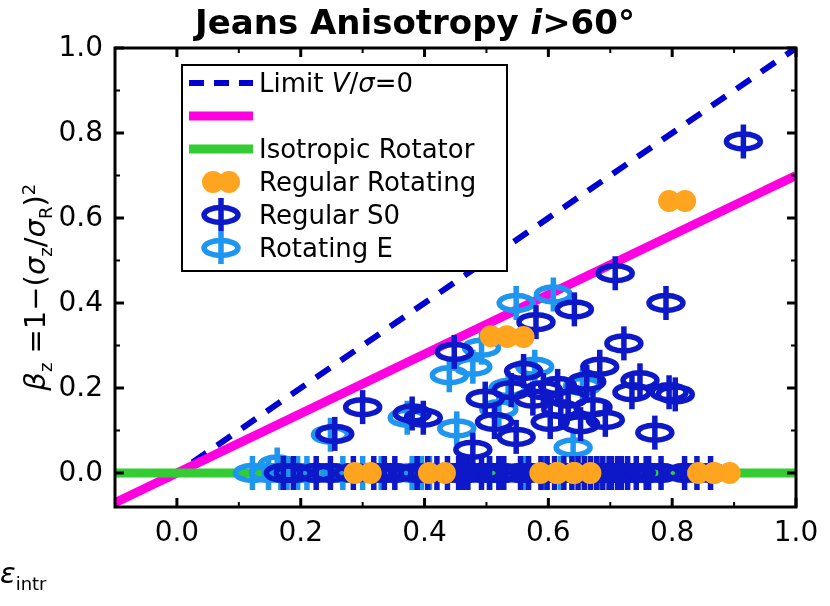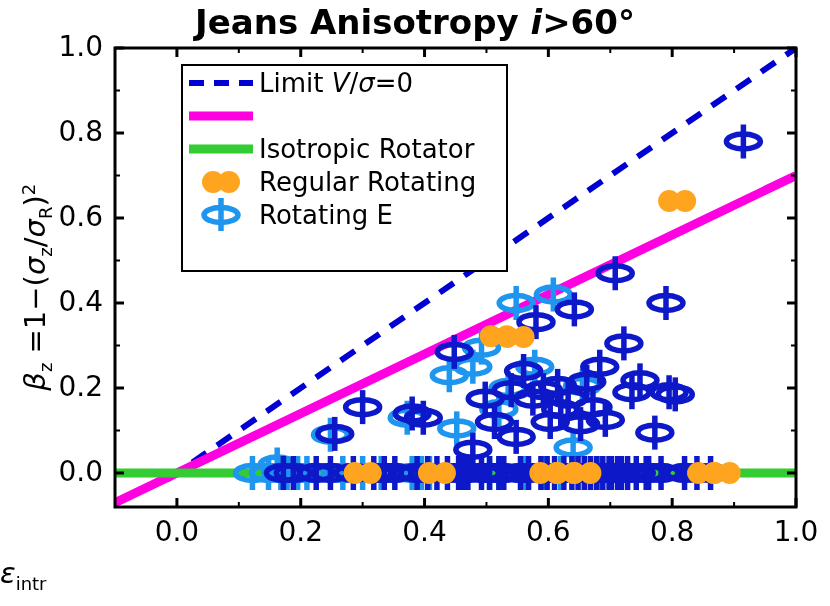--- a/index.html
+++ b/index.html
@@ -465,20 +465,27 @@
         </div>
         <div class="legend-row">
           <div class="legend-sample"><svg width="76" height="33">
               <circle cx="30" cy="17" r="11" fill="#ffa41e"></circle>
               <circle cx="46" cy="17" r="11" fill="#ffa41e"></circle>
             </svg></div>
           <div class="legend-text">Regular Rotating</div>
         </div>
         <div class="legend-row">
           <div class="legend-sample"><svg width="76" height="33">
+              <line x1="38" y1="0" x2="38" y2="34" stroke="#0d19c8" stroke-width="5.5"></line>
+              <ellipse cx="38" cy="17" rx="17" ry="7.5" fill="none" stroke="#0d19c8" stroke-width="5.5"></ellipse>
+            </svg></div>
+          <div class="legend-text">Regular S0</div>
+        </div>
+        <div class="legend-row">
+          <div class="legend-sample"><svg width="76" height="33">
               <line x1="38" y1="0" x2="38" y2="34" stroke="#1e96f0" stroke-width="5.5"></line>
               <ellipse cx="38" cy="17" rx="17" ry="7.5" fill="none" stroke="#1e96f0" stroke-width="5.5"></ellipse>
             </svg></div>
           <div class="legend-text">Rotating E</div>
         </div>
       </div>
   </div>
 
   <div id="ylabel">
     <span class="ital">β</span><sub>z</sub> =1−(<span class="ital">σ</span><sub>z</sub>/<span class="ital">σ</span><sub>R</sub>)<sup>2</sup>

